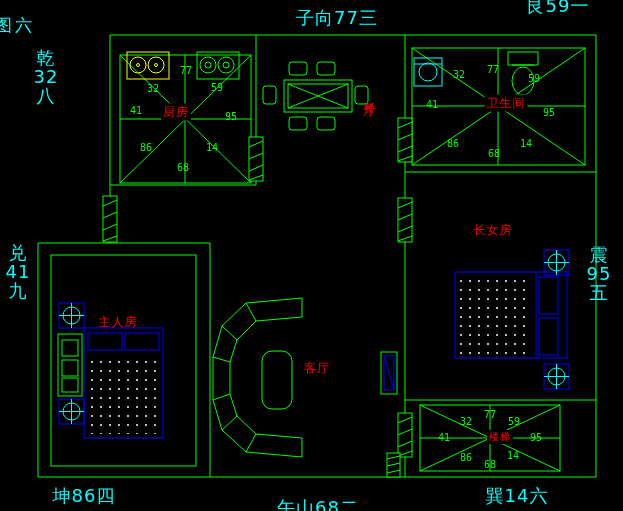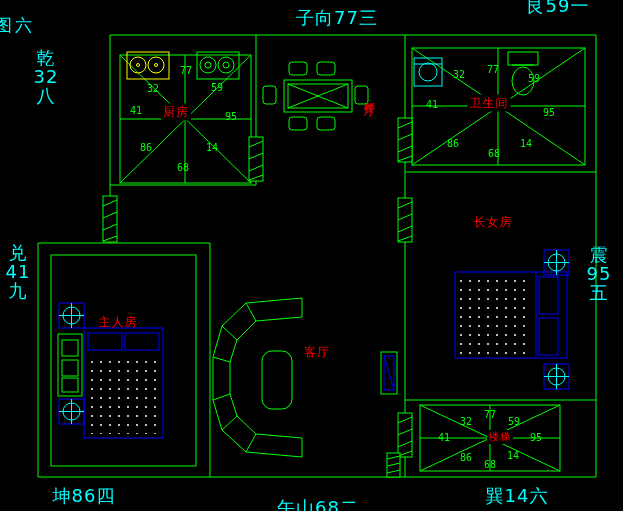--- a/index.html
+++ b/index.html
@@ -228,24 +228,24 @@
   <span>震</span>
   <span>95</span>
   <span>五</span>
 </div>
 <div class="lbl cyan" style="left:84px;top:496px">坤86四</div>
 <div class="lbl cyan" style="left:318px;top:508px">午山68二</div>
 <div class="lbl cyan" style="left:517px;top:496px">巽14六</div>
 
 <div class="lbl red bg" style="left:176px;top:112px">厨房</div>
 <div class="lbl red vtext" style="left:369px;top:96px">餐厅</div>
-<div class="lbl red bg" style="left:489px;top:103px">卫生间</div>
+<div class="lbl red bg" style="left:506px;top:103px">卫生间</div>
 <div class="lbl red" style="left:118px;top:322px">主人房</div>
-<div class="lbl red" style="left:317px;top:352px">客厅</div>
-<div class="lbl red" style="left:493px;top:222px">长女房</div>
+<div class="lbl red" style="left:317px;top:368px">客厅</div>
+<div class="lbl red" style="left:493px;top:230px">长女房</div>
 <div class="lbl red bg small" style="left:500px;top:437px">楼梯</div>
 
 <span class="num" style="left:153px;top:88px">32</span>
 <span class="num" style="left:186px;top:70px">77</span>
 <span class="num" style="left:217px;top:87px">59</span>
 <span class="num" style="left:136px;top:110px">41</span>
 <span class="num" style="left:231px;top:116px">95</span>
 <span class="num" style="left:146px;top:147px">86</span>
 <span class="num" style="left:183px;top:167px">68</span>
 <span class="num" style="left:212px;top:147px">14</span>

